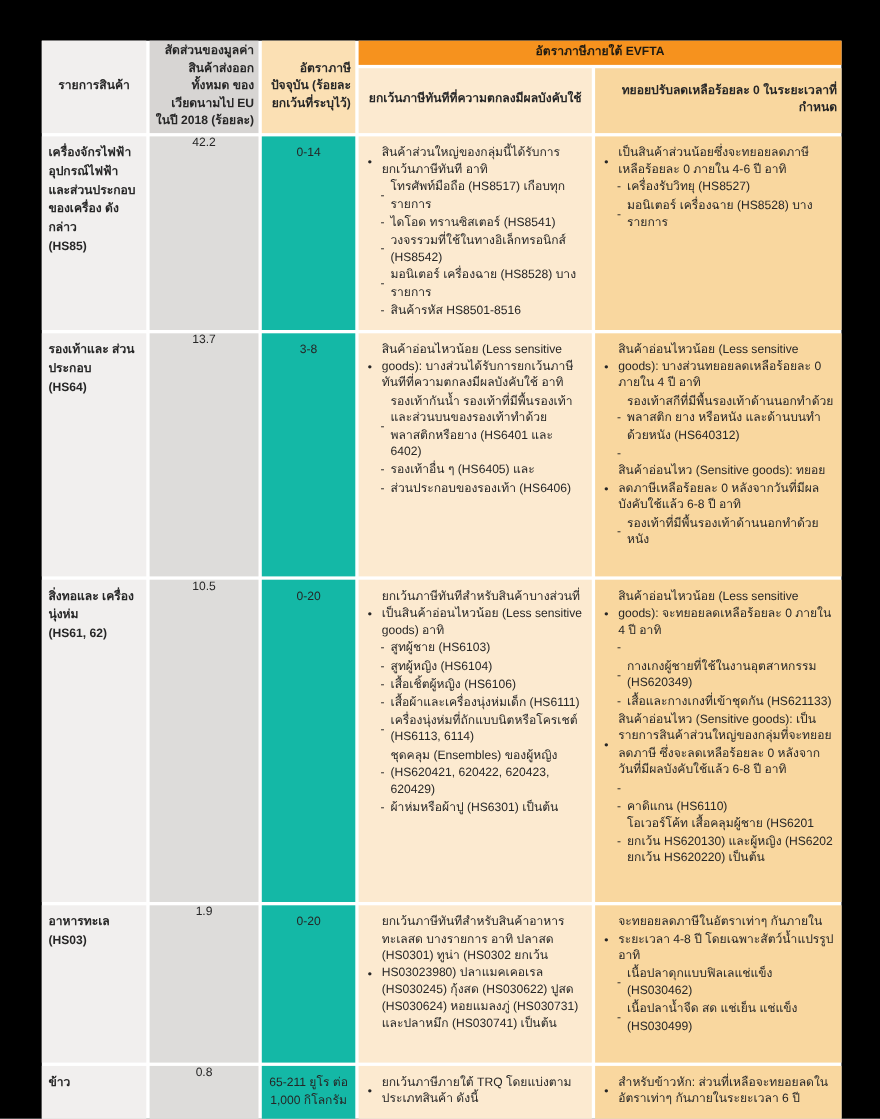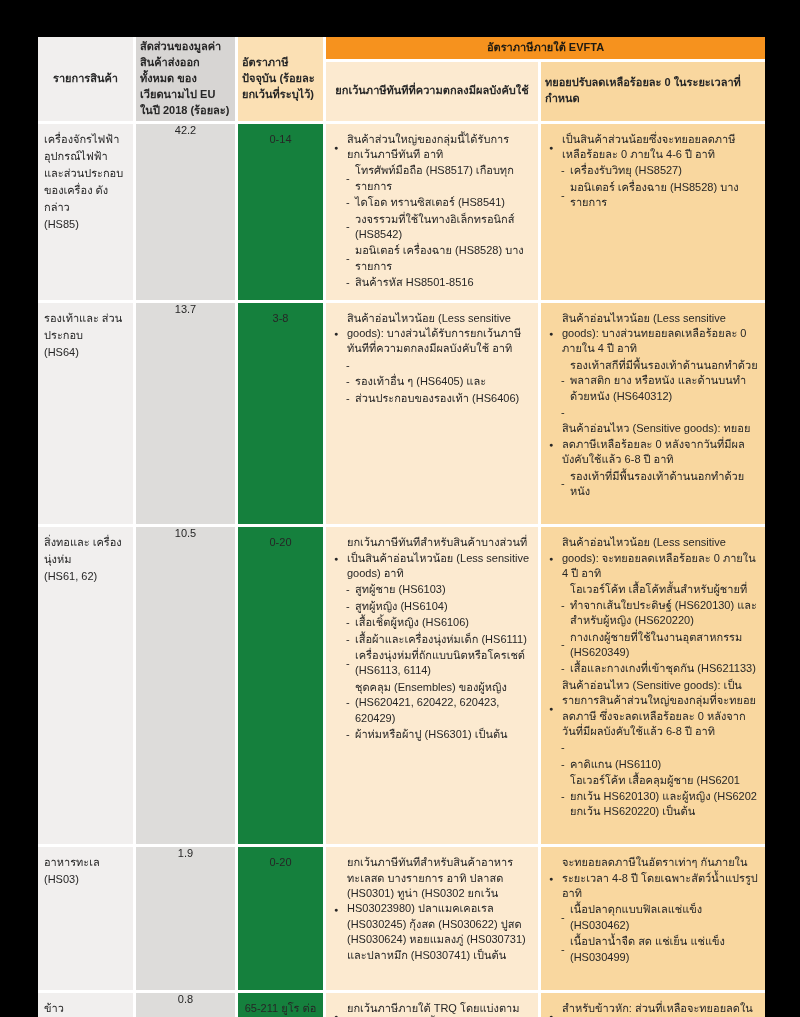--- a/index.html
+++ b/index.html
@@ -10,34 +10,34 @@
   }
   .frame{padding:37px 35px 0 38px}
   .tbl{
     width:727px;display:grid;
     grid-template-columns:95px 99px 85px 212px 224px;
     grid-template-rows:22px minmax(42px,auto) minmax(124px,auto) minmax(200px,auto) minmax(293px,auto) minmax(106px,auto) minmax(142px,auto);
     gap:3px;background:#fff;
   }
   .cell{font-size:11px;overflow-wrap:anywhere}
   
-  .hc{display:flex;align-items:center;justify-content:center;text-align:left;
+  .hc{display:flex;align-items:center;justify-content:center;text-align:right;
       font-weight:bold;line-height:1.45;padding:2px 4px;box-sizing:border-box}
   .h-product{grid-column:1;grid-row:1/3;background:#f1efee}
   .h-share{grid-column:2;grid-row:1/3;background:#d7d5d3}
   .h-current{grid-column:3;grid-row:1/3;background:#fbe0b4}
   .h-banner{grid-column:4/6;grid-row:1;background:#f6921e;color:#1e1a12}
   .h-imm{grid-column:4;grid-row:2;background:#fcead0}
   .h-grad{grid-column:5;grid-row:2;background:#f9d79f}
   
   .c1{background:#f1efee;padding:7px 6px;box-sizing:border-box}
-  .pname{font-weight:normal;line-height:1.55}
-  .pcode{font-weight:normal;line-height:1.55}
+  .pname{font-weight:bold;line-height:1.55}
+  .pcode{font-weight:bold;line-height:1.55}
   .c2{background:#dddcda;text-align:center;padding-top:0;box-sizing:border-box}
-  .c3{background:#15803d;text-align:center;padding:7px 5px 0 5px;line-height:1.5;box-sizing:border-box}
+  .c3{background:#14b8a6;text-align:center;padding:7px 5px 0 5px;line-height:1.5;box-sizing:border-box}
   .c4{background:#fcead0;padding:8px 6px 8px 7px;box-sizing:border-box}
   .c5{background:#f9d79f;padding:8px 6px 24px 7px;box-sizing:border-box}
   
   .li{display:flex;align-items:center;line-height:1.4;margin-bottom:1px}
   .li .mk{flex:0 0 auto}
   .li .tx{flex:1 1 auto;min-width:0}
   .li.dot .mk{width:13px;font-size:7px;line-height:15px;padding-left:1px}
   .li.dash{padding-left:13px}.li.dash .mk{width:9px}
   .b{font-weight:normal}
 </style>
@@ -106,20 +106,21 @@
   </div>
   <div class="cell c2">13.7</div>
   <div class="cell c3">3-8</div>
   <div class="cell c4">
         <div class="li dot">
           <span class="mk">●</span>
           <span class="tx"><span>สินค้าอ่อนไหวน้อย (Less sensitive goods): บางส่วนได้รับการยกเว้นภาษีทันทีที่ความตกลงมีผลบังคับใช้ อาทิ</span></span>
         </div>
         <div class="li dash">
           <span class="mk">-</span>
+          <span class="tx"><span>รองเท้ากันน้ำ รองเท้าที่มีพื้นรองเท้าและส่วนบนของรองเท้าทำด้วยพลาสติกหรือยาง (HS6401 และ 6402)</span></span>
         </div>
         <div class="li dash">
           <span class="mk">-</span>
           <span class="tx"><span>รองเท้าอื่น ๆ (HS6405) และ</span></span>
         </div>
         <div class="li dash">
           <span class="mk">-</span>
           <span class="tx"><span>ส่วนประกอบของรองเท้า (HS6406)</span></span>
         </div>
       </div>
@@ -185,21 +186,20 @@
           <span class="tx"><span>ผ้าห่มหรือผ้าปู (HS6301) เป็นต้น</span></span>
         </div>
       </div>
   <div class="cell c5">
         <div class="li dot">
           <span class="mk">●</span>
           <span class="tx"><span>สินค้าอ่อนไหวน้อย (Less sensitive goods): จะทยอยลดเหลือร้อยละ 0 ภายใน 4 ปี อาทิ</span></span>
         </div>
         <div class="li dash">
           <span class="mk">-</span>
-          <span class="tx"><span>โอเวอร์โค้ท เสื้อโค้ทสั้นสำหรับผู้ชายที่ทำจากเส้นใยประดิษฐ์ (HS620130) และสำหรับผู้หญิง (HS620220)</span></span>
         </div>
         <div class="li dash">
           <span class="mk">-</span>
           <span class="tx"><span>กางเกงผู้ชายที่ใช้ในงานอุตสาหกรรม (HS620349)</span></span>
         </div>
         <div class="li dash">
           <span class="mk">-</span>
           <span class="tx"><span>เสื้อและกางเกงที่เข้าชุดกัน (HS621133)</span></span>
         </div>
         <div class="li dot">

